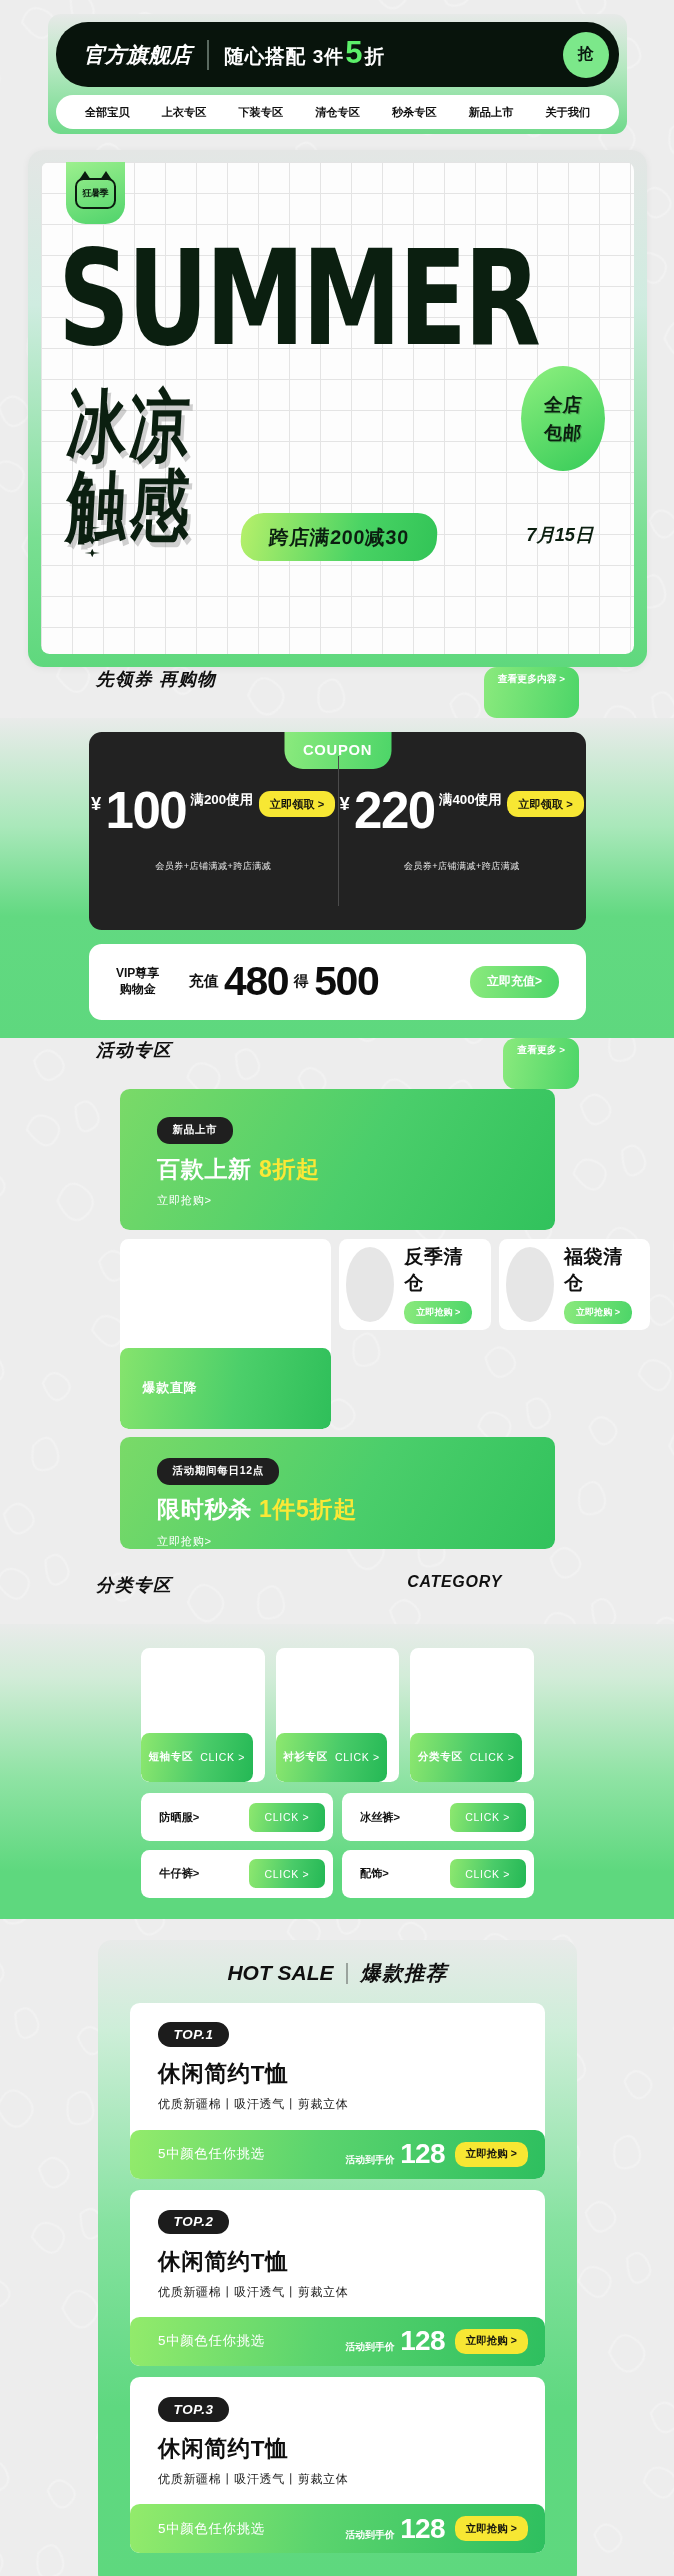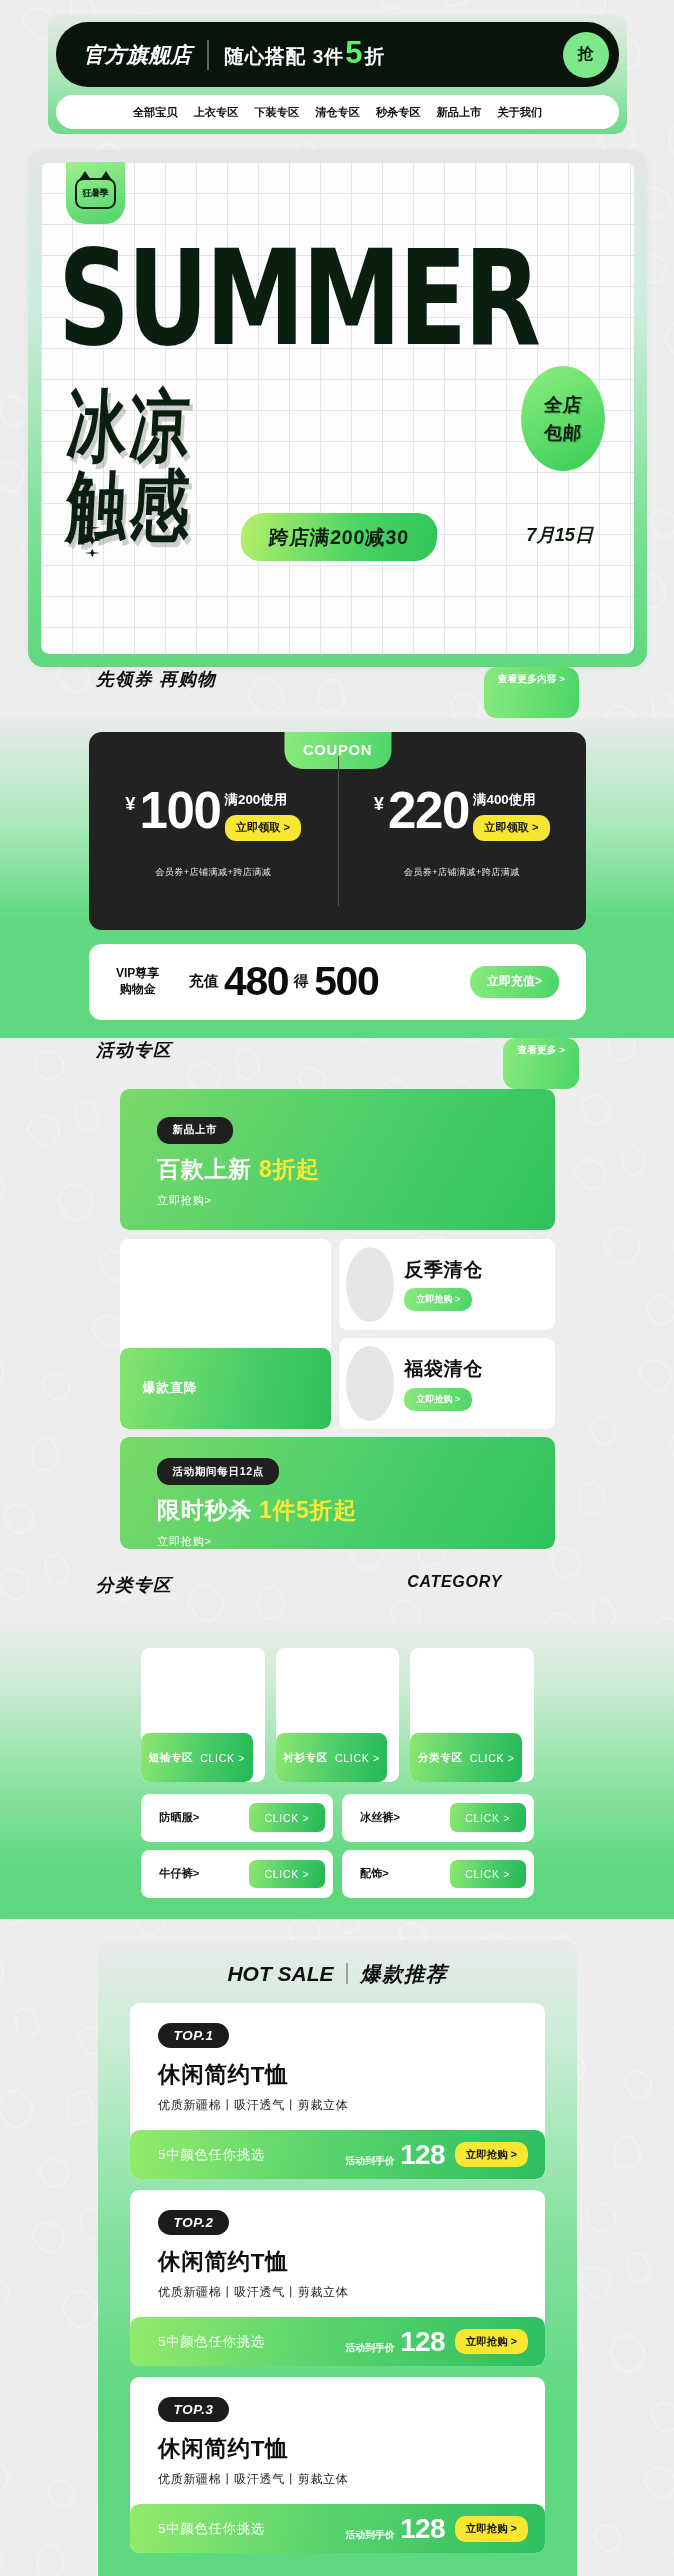--- a/index.html
+++ b/index.html
@@ -92,21 +92,21 @@
   }
   .nav-pill {
     position: relative;
     margin-top: 7.7px;
     height: 34px;
     background: #ffffff;
     border-radius: 17.6px;
     display: flex;
     align-items: center;
     justify-content: center;
-    gap: 16px;
+    gap: 32px;
     padding: 0 18.3px;
   }
   .nav-pill a {
     color: #111;
     font-size: 11.2px;
     font-weight: 700;
     text-decoration: none;
     white-space: nowrap;
   }
 
@@ -323,21 +323,21 @@
   }
   .cp-row { display: flex; align-items: flex-start; gap: 4.2px; }
   .cp-yen { color: #fff; font-size: 18.3px; font-weight: 700; line-height: 1.9; }
   .cp-amount {
     color: #ffffff;
     font-size: 51px;
     font-weight: 800;
     line-height: .95;
     letter-spacing: -1.4px;
   }
-  .cp-right { display: flex; flex-direction: column; gap: 5.6px; padding-top: 4.2px; }
+  .cp-right { display: flex; gap: 5.6px; padding-top: 4.2px; }
   .cp-cond { color: #fff; font-size: 13.4px; font-weight: 700; }
   .cp-btn {
     background: #f7e733;
     color: #15150e;
     font-size: 11.2px;
     font-weight: 700;
     padding: 5.6px 11.2px;
     border-radius: 11.2px;
     white-space: nowrap;
     text-align: center;
@@ -445,21 +445,21 @@
     display: flex;
     align-items: center;
     padding-left: 22.5px;
   }
   .act-left-foot span {
     color: #fff;
     font-size: 13px;
     font-weight: 800;
     letter-spacing: 0.7px;
   }
-  .act-right { flex: 1; display: flex; flex-direction: column; gap: 8.4px; }
+  .act-right { flex: 1; display: flex; flex-direction: row; gap: 8.4px; }
   .act-rcard {
     background: #fff;
     border-radius: 8.4px;
     height: 91px;
     display: flex;
     align-items: center;
     padding: 0 18.3px 0 7px;
     gap: 9.8px;
   }
   .ellipse-ph {

